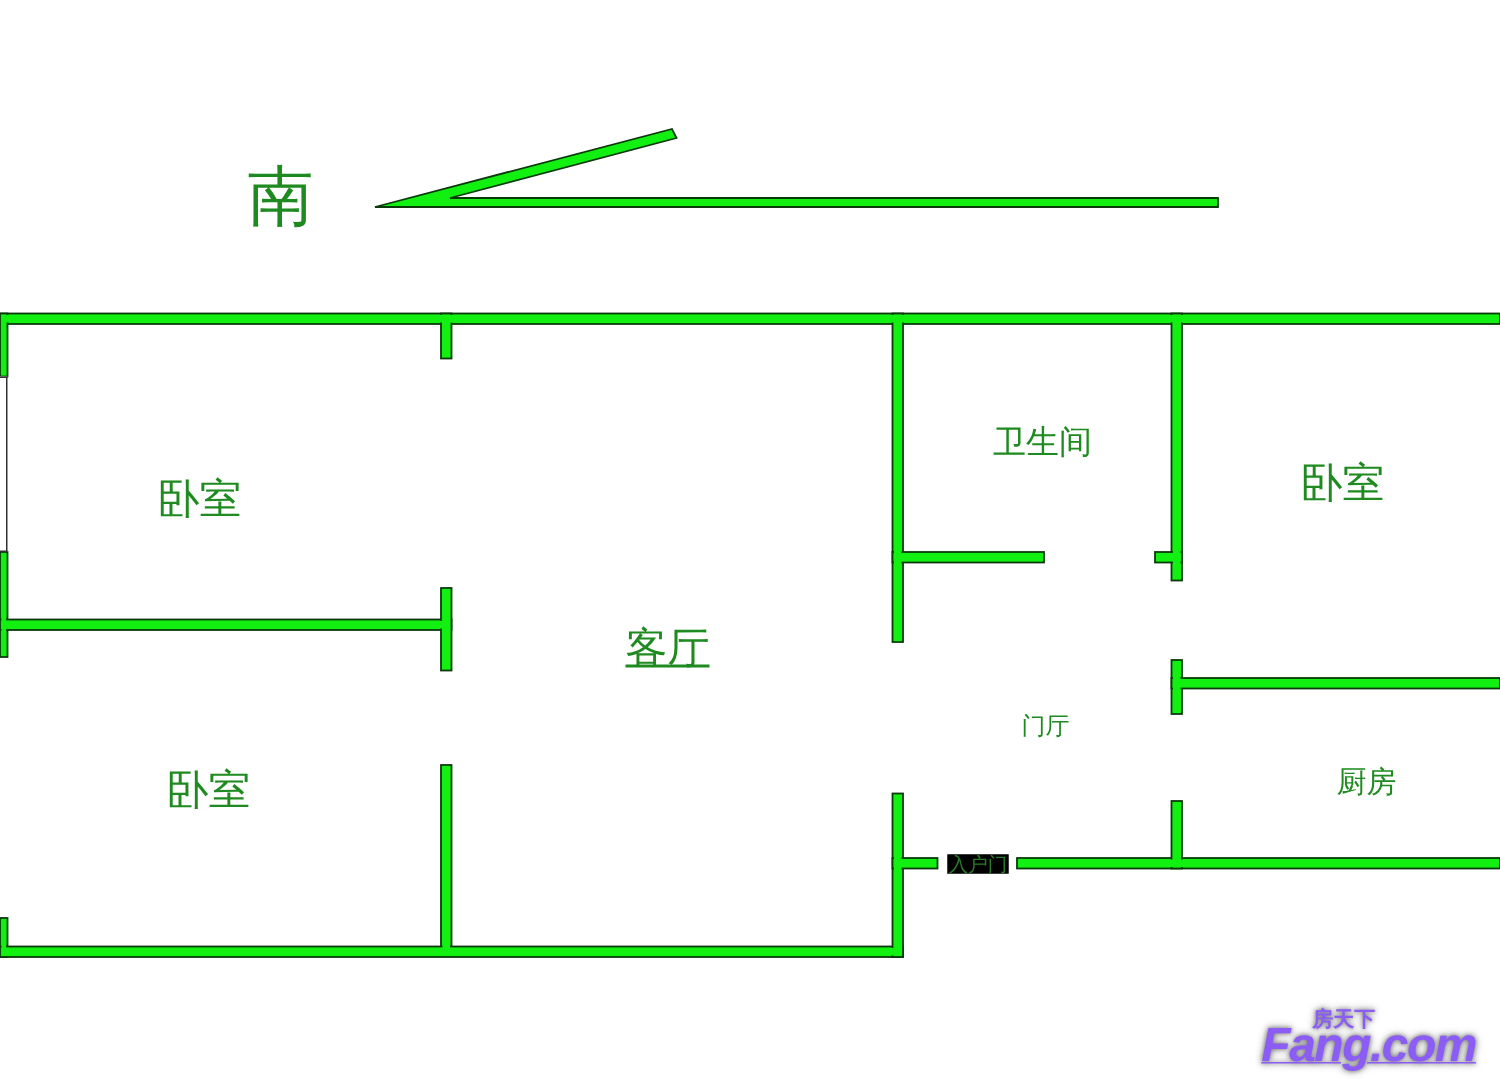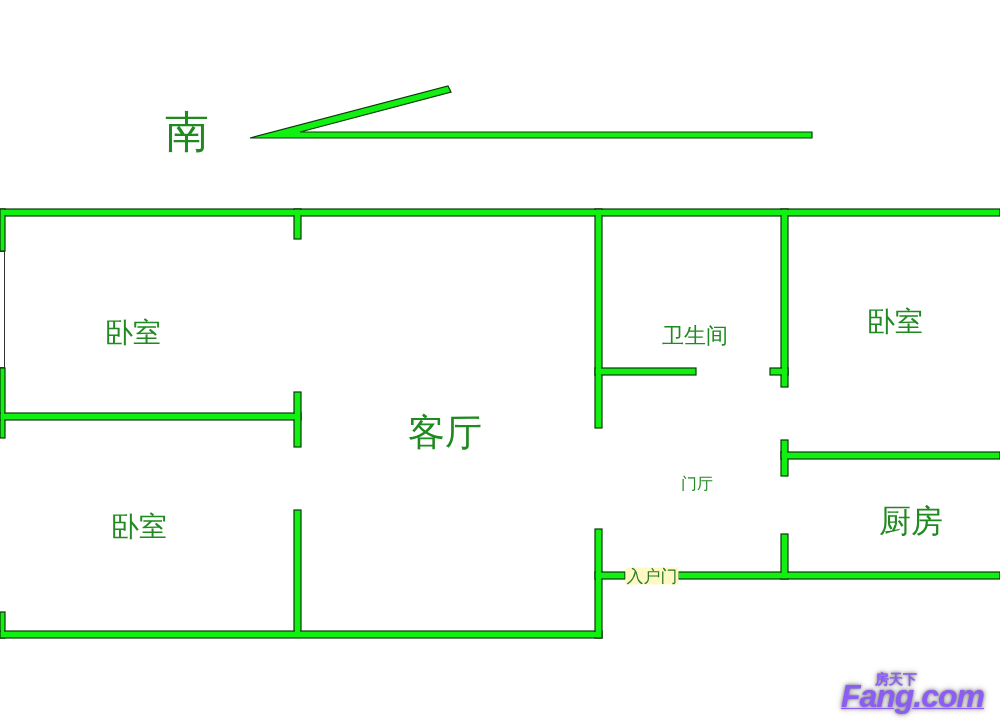--- a/index.html
+++ b/index.html
@@ -1,21 +1,21 @@
 <!DOCTYPE html>
 <html><head>
 <meta charset="utf-8">
 <style>
   html, body { margin: 0; padding: 0; background: #ffffff; }
   body { width: 1000px; height: 726px; position: relative; overflow: hidden; font-family: "DejaVu Sans", sans-serif; }
   #plan { position: absolute; left: 0; top: 0; width: 1000px; height: 726px; }
   .wall { fill: #11f011; stroke: #0a3a0a; stroke-width: 1.2; }
   .label { position: absolute; color: #1f8a1f; white-space: nowrap; font-family: "DejaVu Serif", serif; transform: translate(-50%, -50%); line-height: 1; }
   .compass-label { position: absolute; color: #1f8a1f; font-family: "DejaVu Serif", serif; font-size: 44px; transform: translate(-50%, -50%); line-height: 1; }
-  .door-label { position: absolute; color: #2a7a2a; font-size: 17px; font-family: Liberation Serif, serif; transform: translate(-50%, -50%); line-height: 1; background: #fef9c3; padding: 0 1px; }
+  .door-label { position: absolute; color: #2a7a2a; font-size: 13px; font-family: Liberation Serif, serif; transform: translate(-50%, -50%); line-height: 1; background: #000000; padding: 0 1px; }
   .watermark { position: absolute; right: 16px; bottom: 14px; color: #8b5cf6; font-family: "Liberation Sans", sans-serif; font-weight: bold; font-style: italic; text-shadow: 0 0 3px #777, 0 0 6px #999; line-height: 1; text-decoration: underline; }
   .watermark .big { font-size: 32px; letter-spacing: -1px; }
   .watermark .small { position: absolute; left: 34px; top: -8px; font-size: 14px; font-style: normal; }
   .window-frame { position: absolute; left: 0; top: 251px; width: 5px; height: 117px; border: 1px solid #333; border-left: none; background: #fff; box-sizing: border-box; }
 </style>
 </head>
 <body>
 
 <svg id="plan" viewBox="0 0 1000 726" xmlns="http://www.w3.org/2000/svg">
   <polygon id="compass-arrow" class="wall" points="250,138 448,86 451,92 300,132 812,132 812,138"></polygon>
@@ -60,26 +60,26 @@
       <rect x="782" y="535" width="5" height="43" fill="#11f011"></rect>
     </g>
 </svg>
 
 <div class="window-frame"></div>
 
 <div class="compass-label" id="compass-label" style="left: 187px; top: 132px;">南</div>
 
 <div id="room-labels">
     <div class="label" style="left: 133px; top: 333px; font-size: 28px;">卧室</div>
-    <div class="label" style="left: 445px; top: 432px; font-size: 37px;">客厅</div>
-    <div class="label" style="left: 695px; top: 296px; font-size: 22px; margin-top: 40px;">卫生间</div>
+    <div class="label" style="left: 445px; top: 432px; font-size: 28px; text-decoration: underline;">客厅</div>
+    <div class="label" style="left: 695px; top: 296px; font-size: 22px;">卫生间</div>
     <div class="label" style="left: 895px; top: 322px; font-size: 28px;">卧室</div>
     <div class="label" style="left: 139px; top: 527px; font-size: 28px;">卧室</div>
     <div class="label" style="left: 697px; top: 484px; font-size: 16px;">门厅</div>
-    <div class="label" style="left: 911px; top: 521px; font-size: 32px;">厨房</div>
+    <div class="label" style="left: 911px; top: 521px; font-size: 20px;">厨房</div>
   </div>
 <div id="door-labels">
     <div class="door-label" style="left: 652px; top: 576px;">入户门</div>
   </div>
 
 <div class="watermark">
   <span class="small">房天下</span>
   <span class="big">Fang.com</span>
 </div>
 

